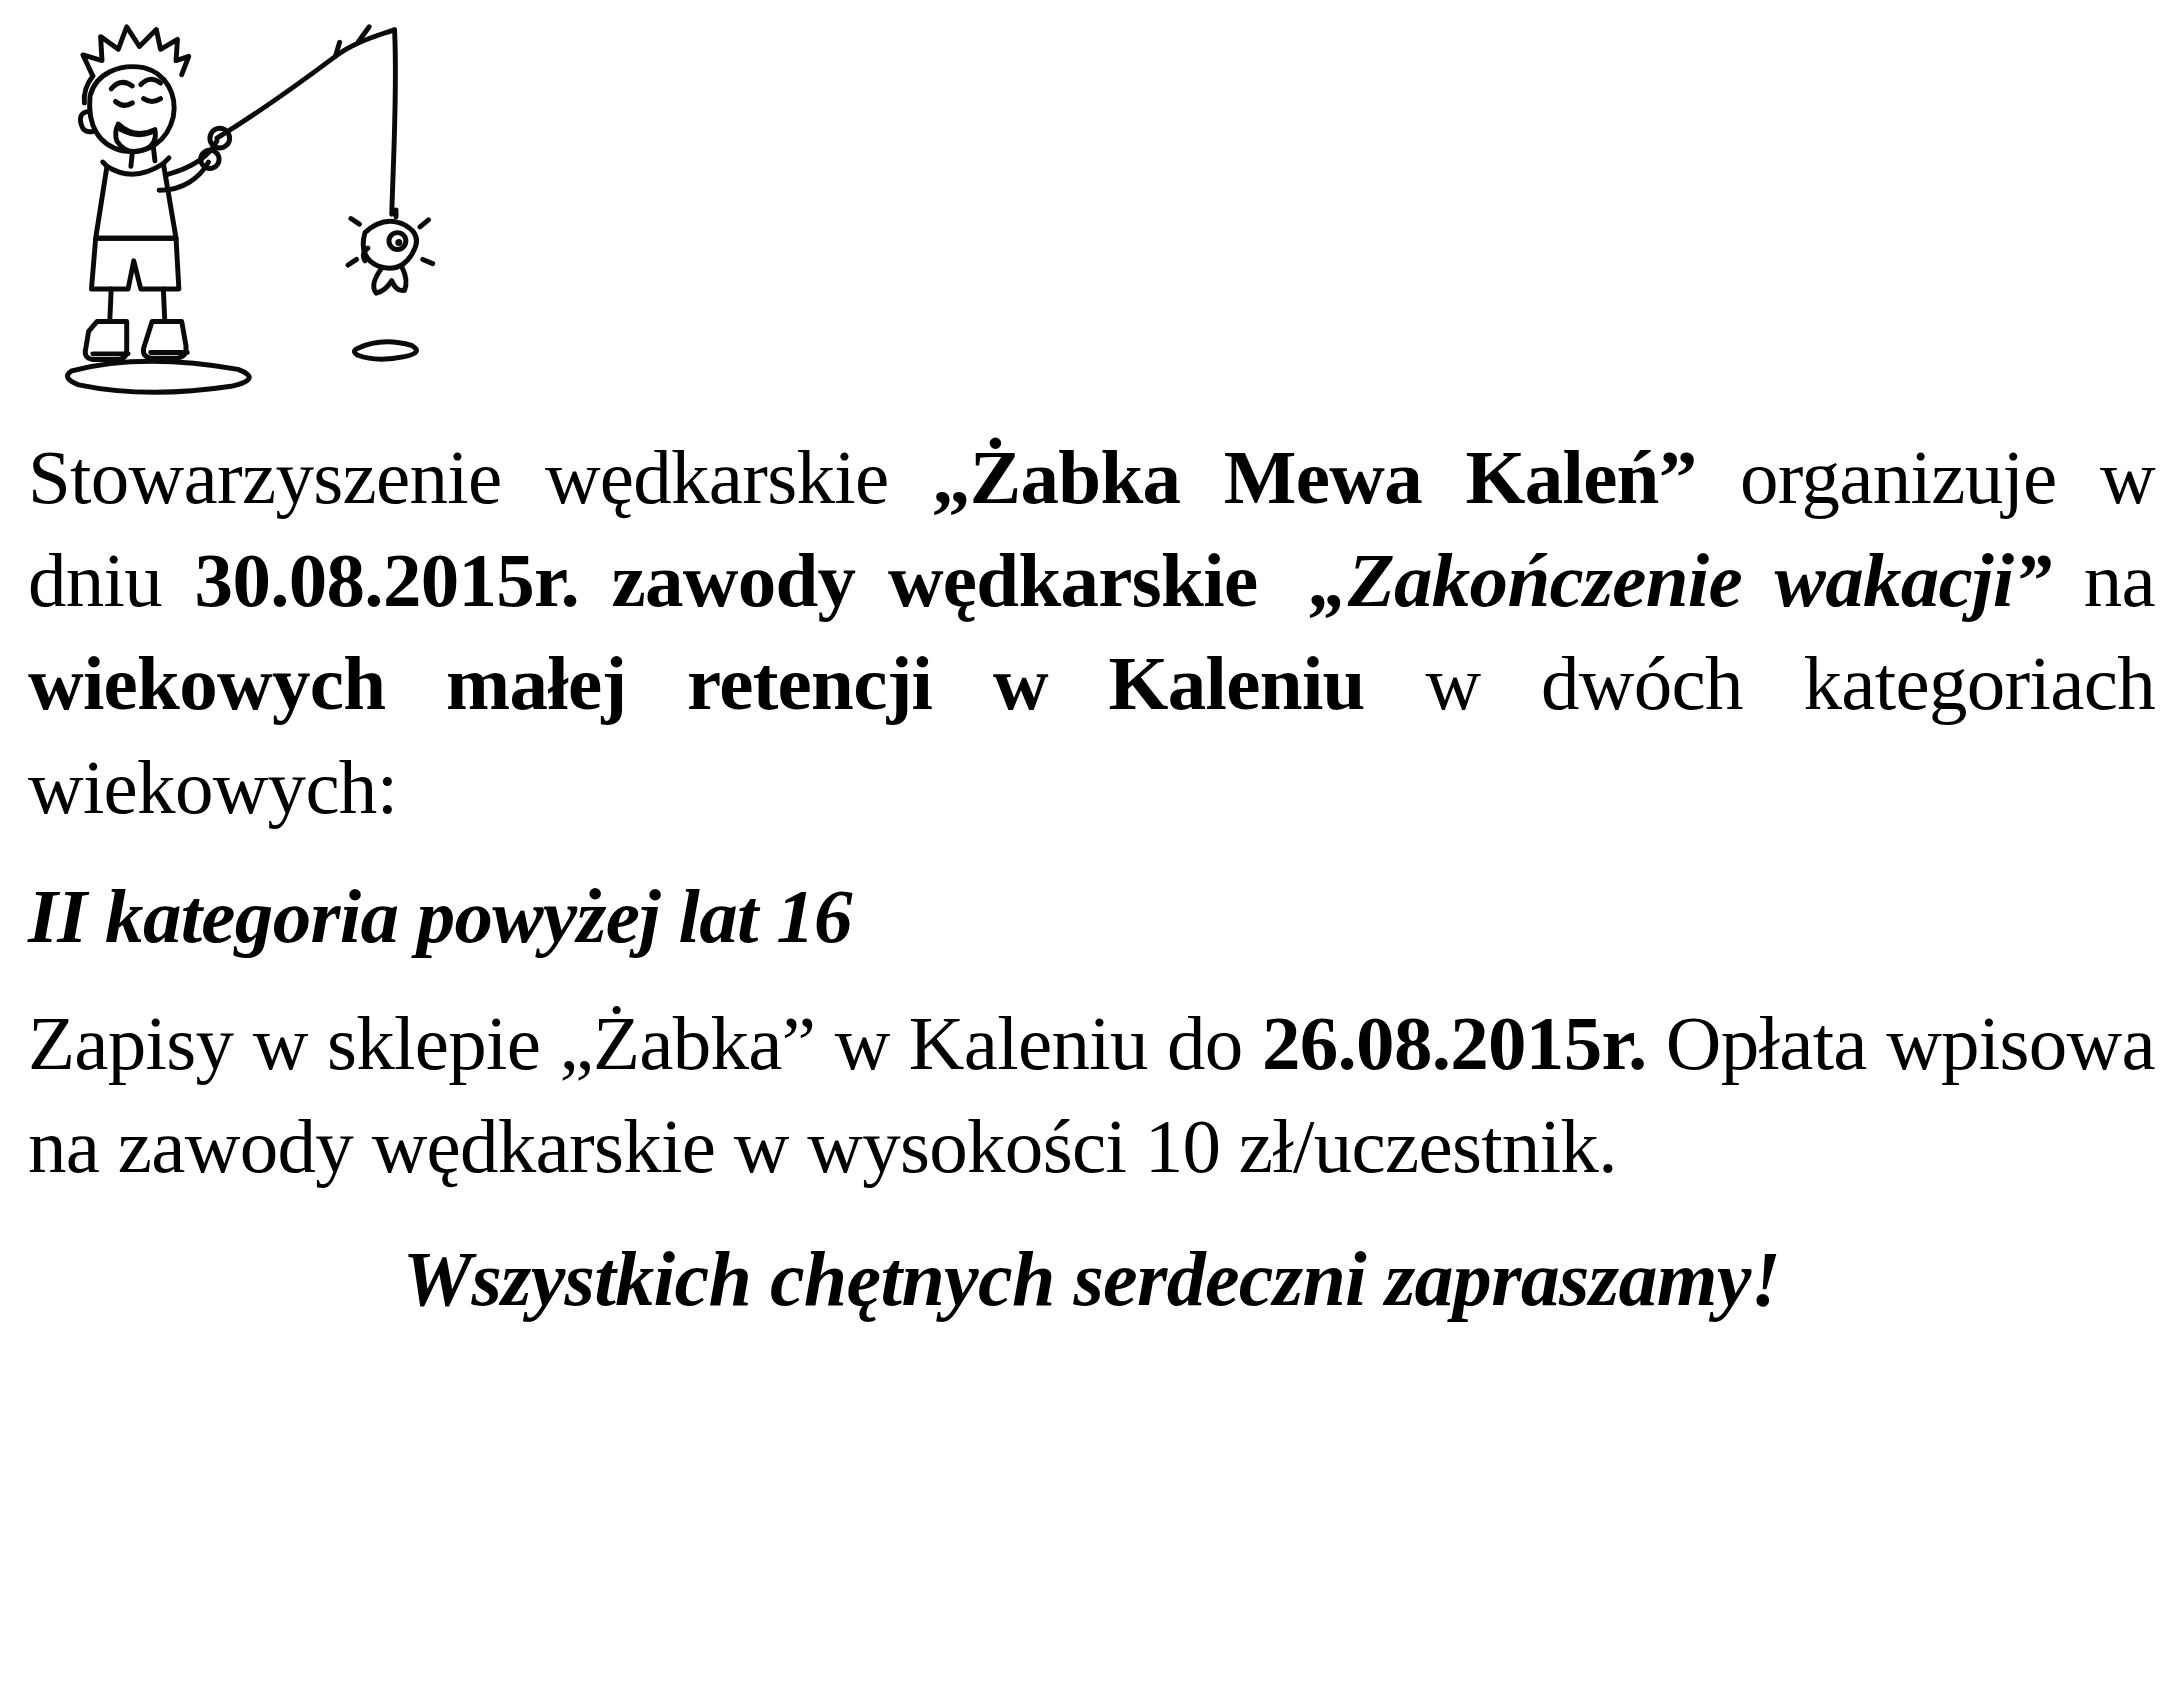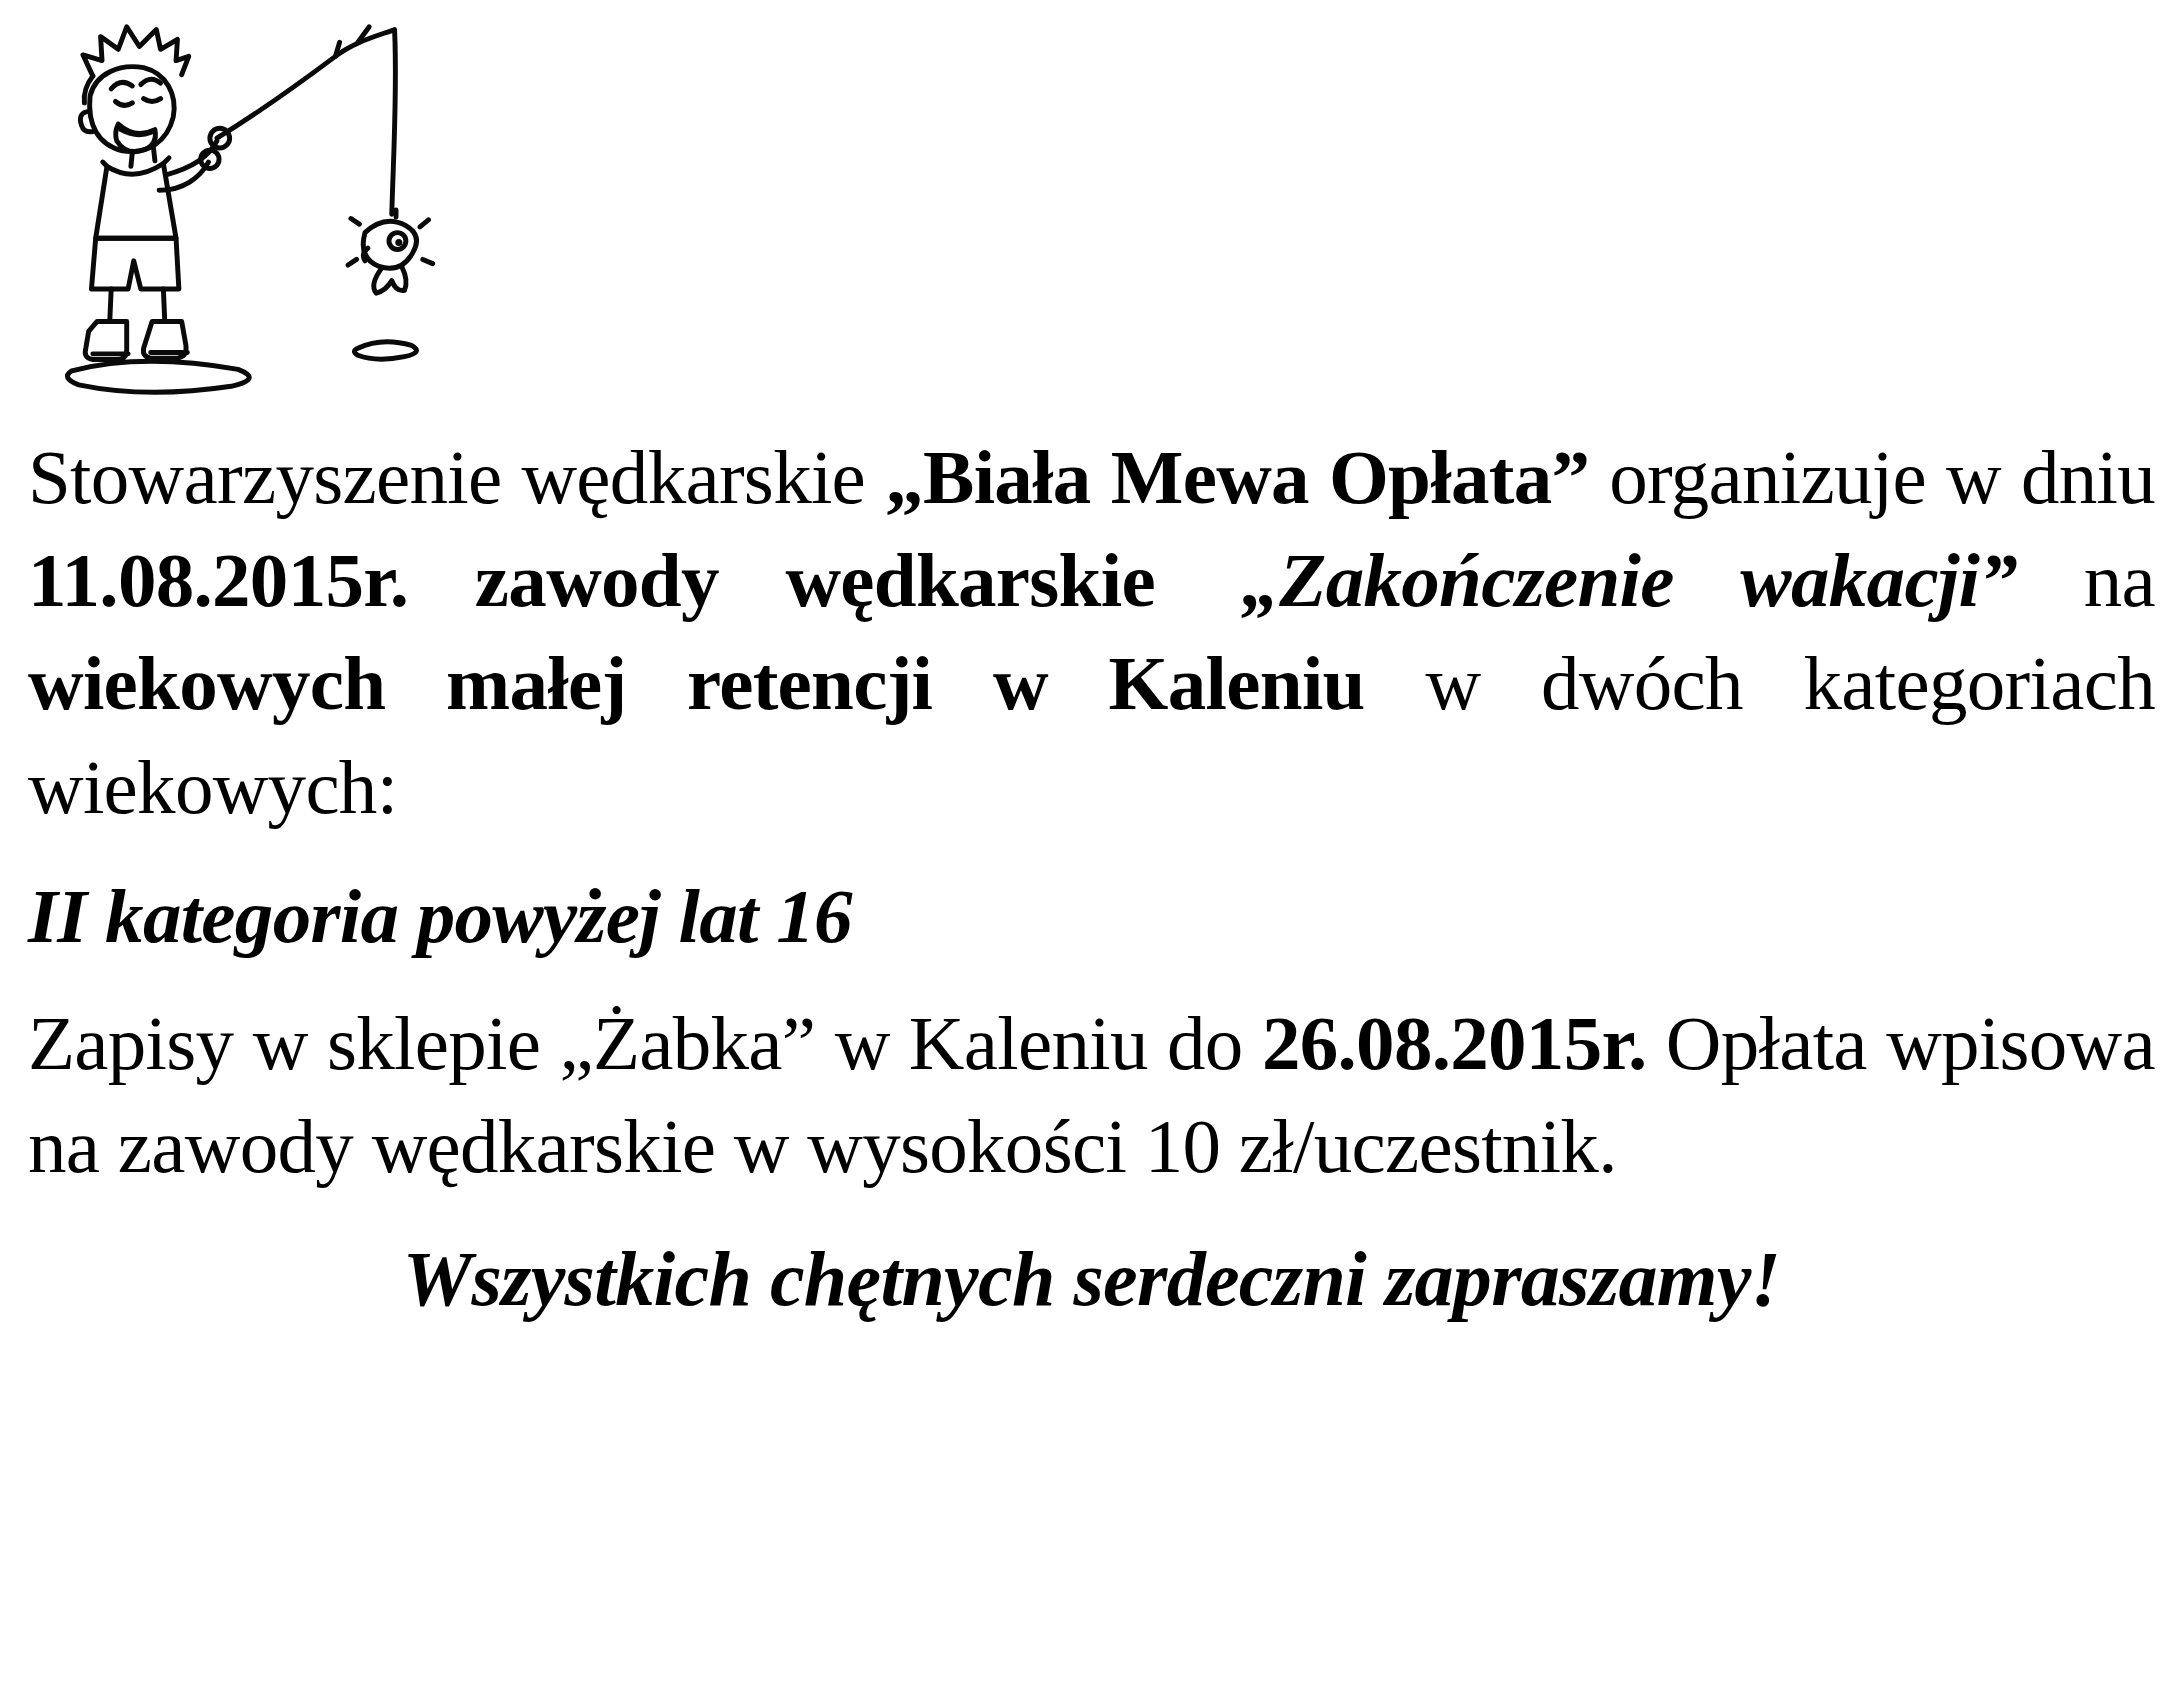--- a/index.html
+++ b/index.html
@@ -102,21 +102,21 @@
 
       <path d="M470,310 l-12,-8 M556,314 l12,-10 M560,360 l14,6 M466,360 l-12,8 M522,300 l0,-10"></path>
 
       <path d="M468,486 q34,-16 76,-4 q18,10 -10,16 q-40,8 -66,-2 q-10,-6 0,-10 Z"></path>
     </svg>
   </div>
 
   <div class="body-text">
 
     <p class="para">
-      <span>Stowarzyszenie wędkarskie </span><b>„Biała Mewa Opłata”</b><span> organizuje w dniu </span><b>11.08.2015r. zawody wędkarskie </b><b class="i">„Zakończenie wakacji”</b><span> na </span><b>wiekowych małej retencji w Kaleniu</b><span> w dwóch kategoriach wiekowych:</span>
+      <span>Stowarzyszenie wędkarskie </span><b>„Żabka Mewa Kaleń”</b><span> organizuje w dniu </span><b>30.08.2015r. zawody wędkarskie </b><b class="i">„Zakończenie wakacji”</b><span> na </span><b>wiekowych małej retencji w Kaleniu</b><span> w dwóch kategoriach wiekowych:</span>
     </p>
 
 
     <p class="cat">II kategoria powyżej lat 16</p>
 
 
     <p class="para">
       <span>Zapisy w sklepie „Żabka” w Kaleniu do </span><b>26.08.2015r.</b><span> Opłata wpisowa na zawody wędkarskie w wysokości 10 zł/uczestnik.</span>
     </p>
 

